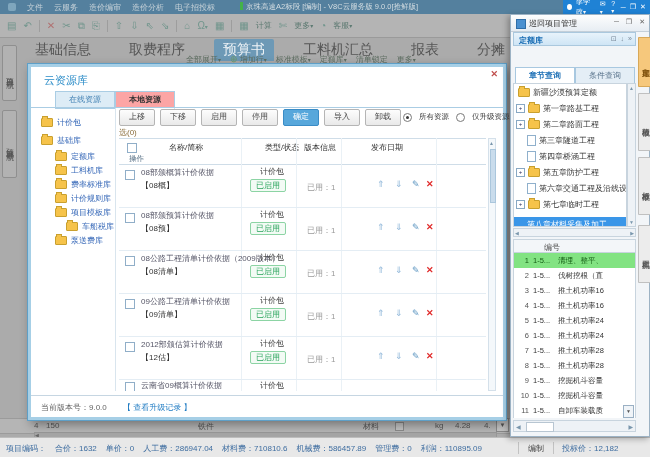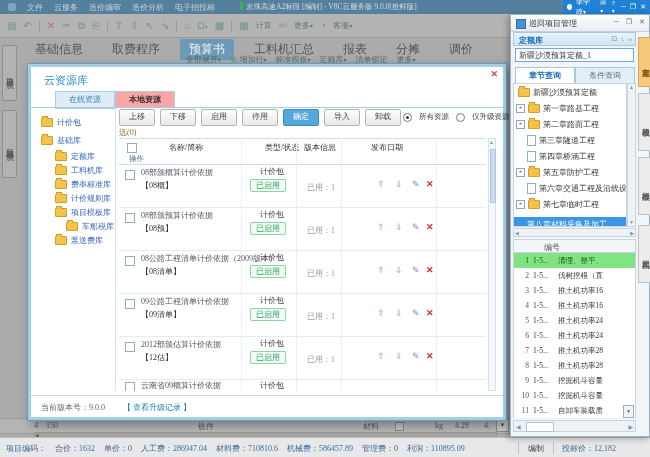--- a/index.html
+++ b/index.html
@@ -1,35 +1,35 @@
 <!DOCTYPE html>
 <html><head>
 <meta charset="utf-8">
 <style>
   html,body{margin:0;padding:0;background:#666;}
   .screen{position:relative;width:650px;height:457px;overflow:hidden;
-    font-family:Liberation Serif, serif;background:#ababab;
+    font-family:Liberation Sans, sans-serif;background:#ababab;
     -webkit-font-smoothing:antialiased;}
   
   .titlebar{position:absolute;left:0;top:0;width:650px;height:14px;background:#54809e;color:#c6d1d8;
     display:flex;align-items:center;gap:11px;padding-left:8px;box-sizing:border-box;font-size:8px;}
   .logo{width:8px;height:8px;background:#7fa6bd;border-radius:2px;display:inline-block;}
   .doc-title{position:absolute;left:240px;top:2px;display:flex;gap:3px;color:#d4dde2;font-size:7.5px;}
   .green-chip{width:3px;height:8px;background:#44b24a;display:inline-block;}
   .tb-right{position:absolute;right:0;top:0;width:87px;height:14px;background:#1f82d5;color:#fff;
     display:flex;align-items:center;gap:4px;padding:0 4px;box-sizing:border-box;font-size:7px;}
   .person{width:6px;height:6px;border-radius:50%;background:#fff;display:inline-block;}
   .caret::after{content:"▾";font-size:6px;}
   .toolbar{position:absolute;left:0;top:14px;width:650px;height:24px;background:#b4b4b4;border-bottom:1px solid #9a9a9a;
     display:flex;align-items:center;gap:7px;padding-left:7px;box-sizing:border-box;font-size:10px;color:#70958c;}
   .tbi{cursor:default;}
   .tbi.red{color:#b07070;}
   .tbsep{width:1px;height:12px;background:#9d9d9d;}
   .tblabel{font-size:8px;color:#5d7a72;}
-  .maintabs{position:absolute;left:26px;top:39px;display:flex;gap:11px;font-size:12px;color:#555;}
+  .maintabs{position:absolute;left:26px;top:39px;display:flex;gap:20px;font-size:14px;color:#555;}
   .mtab{padding:2px 9px;}
   .mtab.active{background:#6d99b6;color:#eef3f6;border-radius:2px 2px 0 0;}
   .ribbon2{position:absolute;left:186px;top:54px;display:flex;gap:9px;font-size:8px;color:#5e6e62;align-items:center;}
   .plusmark{color:#6f9a6f;font-size:9px;}
   .vtab{position:absolute;width:13px;background:#b2b2b2;border:1px solid #8f8f8f;border-radius:2px;color:#555;
     font-size:8px;writing-mode:vertical-lr;text-orientation:upright;text-align:center;letter-spacing:1px;}
   .bgrow{position:absolute;left:0;top:418px;width:510px;height:14px;background:#b5b5b5;border-top:1px solid #9b9b9b;
     border-bottom:1px solid #9b9b9b;font-size:8px;color:#555;}
   .bgrow span{position:absolute;top:2px;}
   .graybox{width:7px;height:7px;border:1px solid #8a8a8a;display:inline-block;background:#c2c2c2;}
@@ -408,21 +408,20 @@
       </span>
     </div>
     <div class="rp-hdr">
       <span class="pt">定额库</span>
       <span class="hicons">
         <span>⊡</span>
         <span>↓</span>
         <span>»</span>
       </span>
     </div>
-    <input class="rp-input" readonly="" value="新疆沙漠预算定额_1" style="">
     <div class="rp-tabs">
       <span class="rp-tab active">章节查询</span>
       <span class="rp-tab">条件查询</span>
     </div>
     <div class="rp-tree">
       <div class="titem" style="left:4px;top:3px;">
         <span class="folder"></span>
         <span>新疆沙漠预算定额</span>
       </div>
       <div class="titem" style="left:2px;top:19px;">

